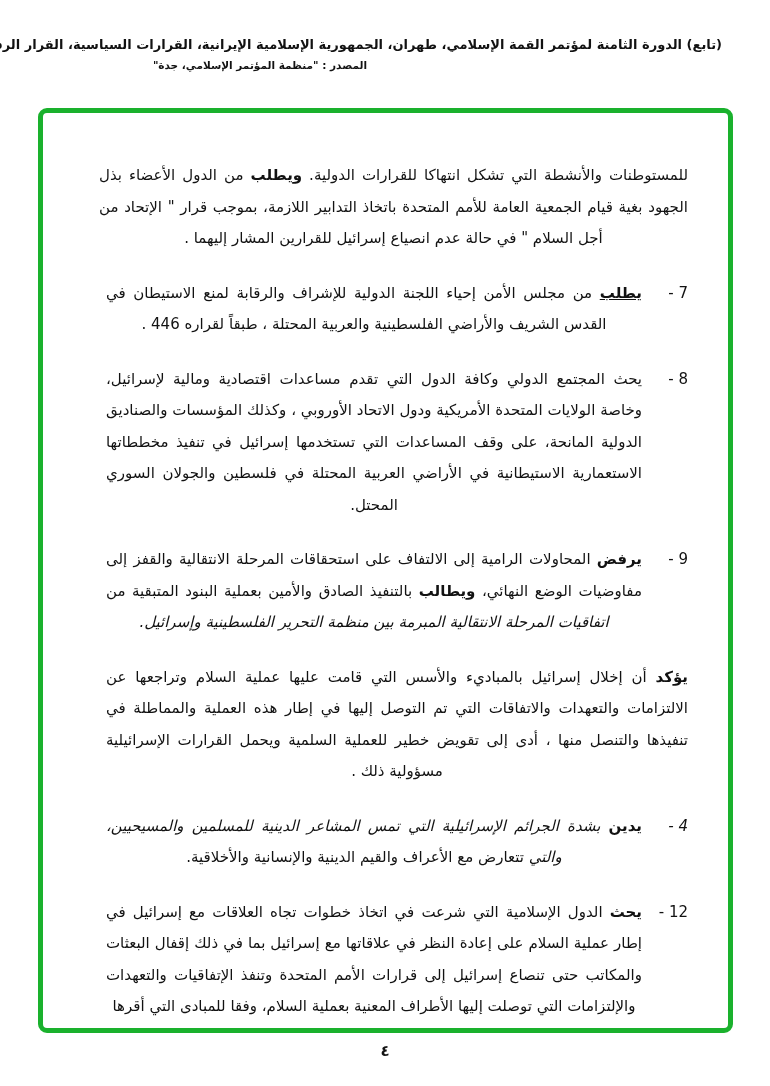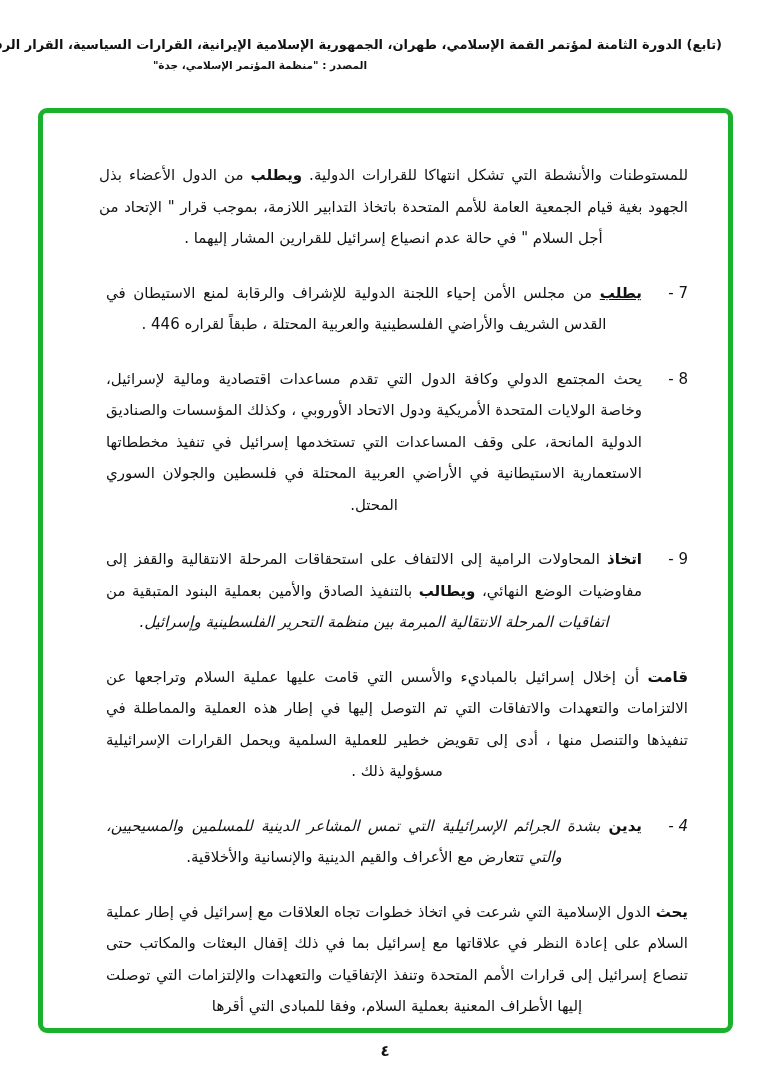--- a/index.html
+++ b/index.html
@@ -70,33 +70,34 @@
       <p class="para item-text"><span class="run-bu">يطلب</span><span> من مجلس الأمن إحياء اللجنة الدولية للإشراف والرقابة لمنع الاستيطان في  القدس الشريف والأراضي الفلسطينية والعربية المحتلة ، طبقاً لقراره 446 .</span></p>
     </div>
 
     <div class="item">
       <span class="marker">8 -</span>
       <p class="para item-text"><span>يحث المجتمع الدولي وكافة الدول التي تقدم مساعدات اقتصادية ومالية لإسرائيل، وخاصة الولايات المتحدة الأمريكية ودول الاتحاد الأوروبي ، وكذلك المؤسسات والصناديق الدولية المانحة، على وقف المساعدات التي تستخدمها إسرائيل في تنفيذ مخططاتها الاستعمارية الاستيطانية في الأراضي العربية المحتلة في فلسطين والجولان السوري المحتل.</span></p>
     </div>
 
     <div class="item">
       <span class="marker">9 -</span>
-      <p class="para item-text"><span class="run-b">اتخاذ</span><span> المحاولات الرامية إلى الالتفاف على استحقاقات المرحلة الانتقالية والقفز إلى مفاوضيات الوضع النهائي، </span><span class="run-b">ويطالب</span><span> بالتنفيذ الصادق والأمين بعملية  البنود المتبقية من </span><span class="run-i">اتفاقيات المرحلة الانتقالية المبرمة بين منظمة التحرير الفلسطينية وإسرائيل.</span></p>
+      <p class="para item-text"><span class="run-b">يرفض</span><span> المحاولات الرامية إلى الالتفاف على استحقاقات المرحلة الانتقالية والقفز إلى مفاوضيات الوضع النهائي، </span><span class="run-b">ويطالب</span><span> بالتنفيذ الصادق والأمين بعملية  البنود المتبقية من </span><span class="run-i">اتفاقيات المرحلة الانتقالية المبرمة بين منظمة التحرير الفلسطينية وإسرائيل.</span></p>
     </div>
 
     <div class="item">
-      <p class="para item-text"><span class="run-b">قامت</span><span> أن إخلال إسرائيل بالمباديء والأسس التي قامت عليها عملية السلام وتراجعها عن الالتزامات والتعهدات والاتفاقات التي تم التوصل إليها في إطار هذه العملية والمماطلة في تنفيذها والتنصل منها ، أدى إلى تقويض خطير للعملية السلمية ويحمل القرارات الإسرائيلية مسؤولية ذلك .</span></p>
+      <p class="para item-text"><span class="run-b">يؤكد</span><span> أن إخلال إسرائيل بالمباديء والأسس التي قامت عليها عملية السلام وتراجعها عن الالتزامات والتعهدات والاتفاقات التي تم التوصل إليها في إطار هذه العملية والمماطلة في تنفيذها والتنصل منها ، أدى إلى تقويض خطير للعملية السلمية ويحمل القرارات الإسرائيلية مسؤولية ذلك .</span></p>
     </div>
 
     <div class="item">
       <span class="marker marker-i">4 -</span>
       <p class="para item-text"><span class="run-bi">يدين</span><span class="run-i"> بشدة الجرائم الإسرائيلية التي تمس المشاعر الدينية للمسلمين والمسيحيين، والتي</span><span> تتعارض مع الأعراف والقيم الدينية والإنسانية والأخلاقية.</span></p>
     </div>
 
     <div class="item">
+      <span class="marker">12 -</span>
       <p class="para item-text"><span class="run-b">يحث</span><span>  الدول الإسلامية التي شرعت في اتخاذ خطوات تجاه العلاقات مع إسرائيل في  إطار عملية السلام  على إعادة النظر في علاقاتها مع إسرائيل بما في ذلك إقفال البعثات والمكاتب حتى تنصاع إسرائيل إلى قرارات الأمم المتحدة وتنفذ الإتفاقيات والتعهدات والإلتزامات التي توصلت إليها الأطراف المعنية بعملية السلام، وفقا للمبادى التي أقرها</span></p>
     </div>
 
   </div>
 
   <div class="page-number">٤</div>
 
 </div>
 
 </body></html>

